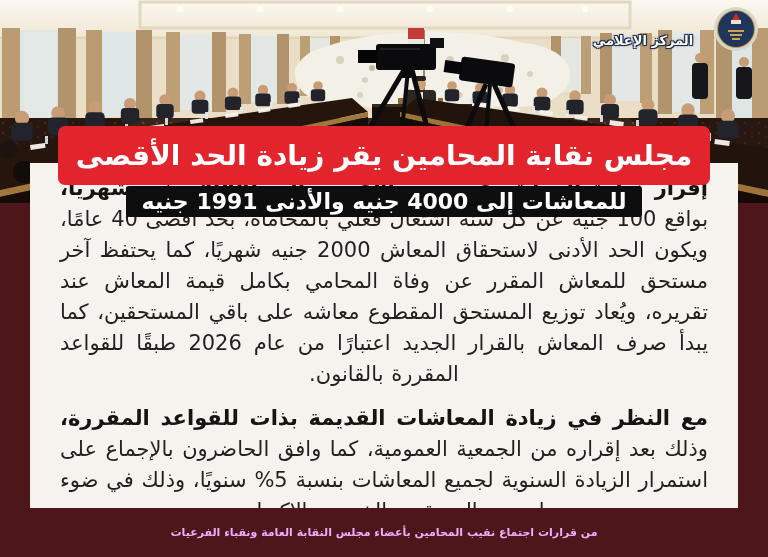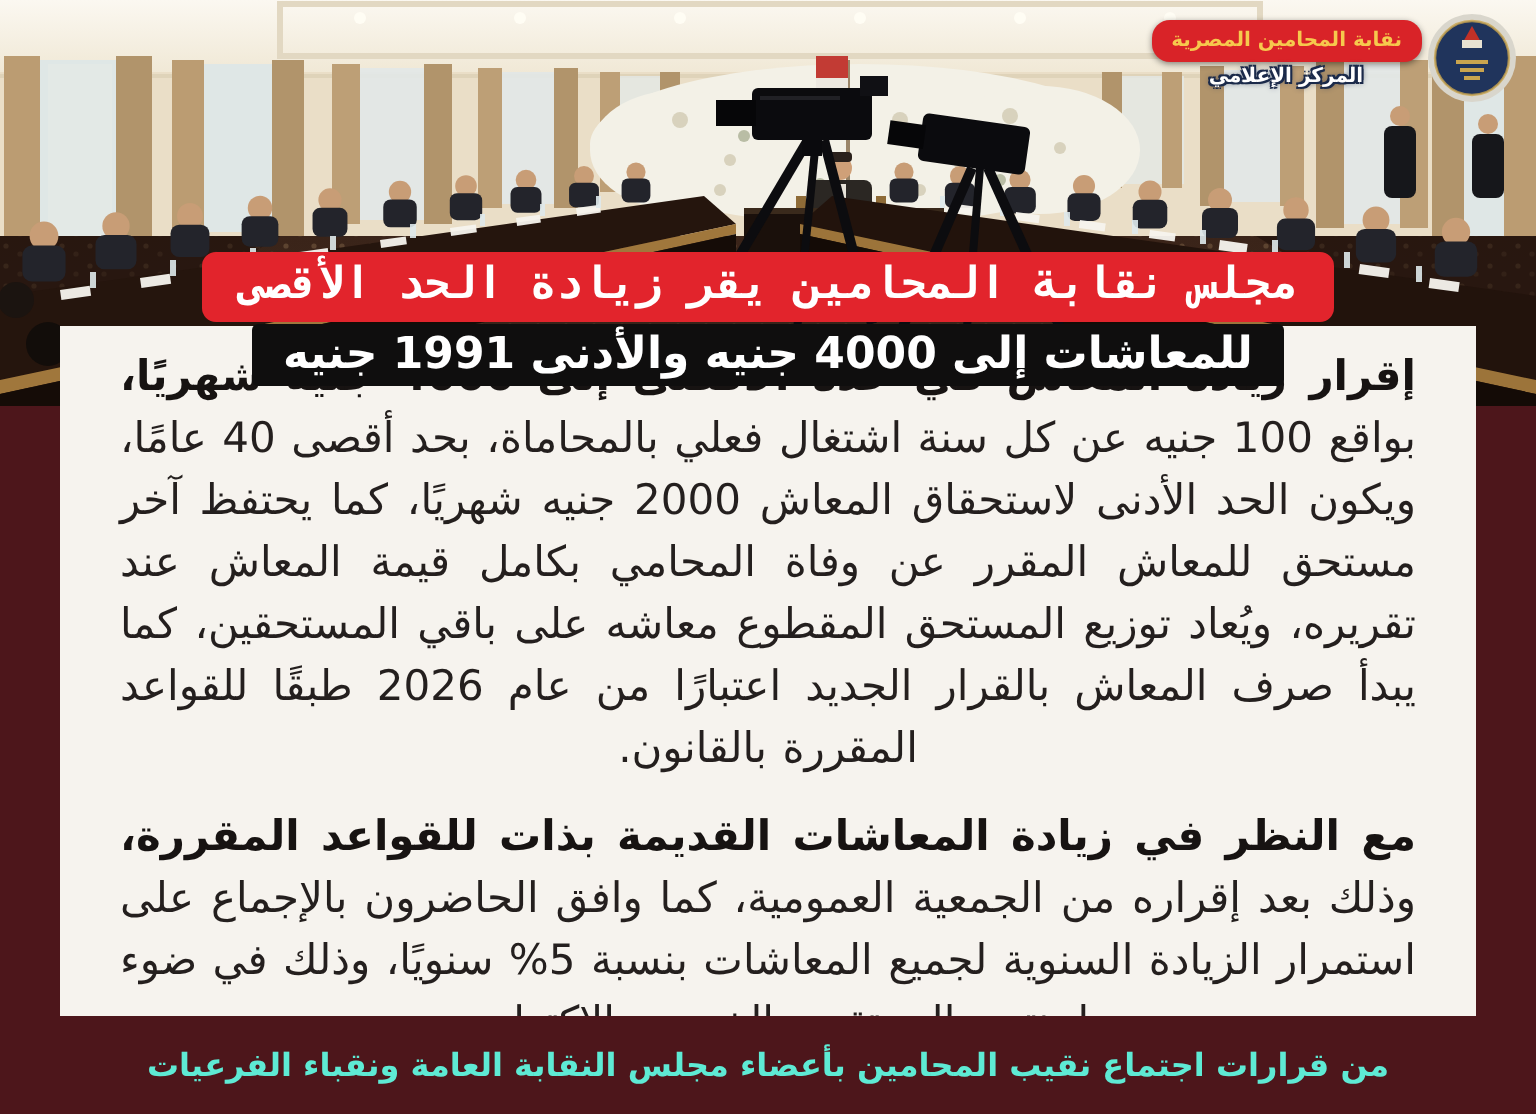--- a/index.html
+++ b/index.html
@@ -14,31 +14,31 @@
   
   .logo-badge{
     position:absolute;top:10px;right:57px;z-index:6;
     background:#d92328;color:#f6c94d;
     font-size:10px;font-weight:bold;line-height:15px;
     padding:3px 10px;border-radius:9px;white-space:nowrap;
     direction:rtl;box-shadow:0 1px 3px rgba(0,0,0,.45);
   }
   .logo-subtitle{
     position:absolute;top:33px;right:70px;z-index:6;width:110px;text-align:center;
-    color:#ffffff;font-size:10px;font-weight:bold;direction:rtl;
+    color:#ffffff;font-size:13px;font-weight:bold;direction:rtl;
     text-shadow:1px 1px 0 #1b2a4a,-1px 1px 0 #1b2a4a,1px -1px 0 #1b2a4a,-1px -1px 0 #1b2a4a,0 0 3px #1b2a4a;
   }
   .emblem{position:absolute;top:6px;right:9px;width:46px;height:46px;z-index:6;}
   
   .headline{position:absolute;top:126px;left:0;width:768px;text-align:center;z-index:4;}
   .hl-row{line-height:0;}
   .hl1{
     display:inline-block;background:#e2242c;color:#ffffff;
-    font-size:22px;font-weight:bold;line-height:27px;
-    padding:4px 18px;border-radius:7px;direction:rtl;white-space:nowrap;font-family:Liberation Mono, monospace;
+    font-size:28px;font-weight:bold;line-height:27px;
+    padding:16px 18px;border-radius:7px;direction:rtl;white-space:nowrap;
   }
   .hl2{
     display:inline-block;background:#0f0e0e;color:#ffffff;
     font-size:22px;font-weight:bold;line-height:25px;
     padding:3px 16px;border-radius:3px;margin-top:1px;direction:rtl;white-space:nowrap;
   }
   
   .card{
     position:absolute;top:163px;left:30px;width:708px;height:345px;z-index:2;
     background:#f6f3ee;box-sizing:border-box;
@@ -49,21 +49,21 @@
     direction:rtl;text-align:justify;text-align-last:center;
     font-size:21px;line-height:31px;color:#241f1e;margin:0;word-spacing:1px;
   }
   .bt b{font-weight:bold;color:#171312;}
   
   .footer{
     position:absolute;top:508px;left:0;width:768px;height:49px;z-index:2;
     display:flex;align-items:center;justify-content:center;
   }
   .footer-text{
-    color:#5eead4;font-size:16px;font-weight:bold;direction:rtl;white-space:nowrap;
+    color:#f0abfc;font-size:11px;font-weight:bold;direction:rtl;white-space:nowrap;
   }
 </style>
 </head>
 <body>
 
 <div class="frame">
 
   <div class="photo">
     <svg viewBox="0 0 768 203" width="768" height="203" xmlns="http://www.w3.org/2000/svg">
       <defs>
@@ -266,21 +266,20 @@
       <path d="M486 84 L446 176" stroke="#0c0c0f" stroke-width="5"></path>
       <path d="M494 84 L532 168" stroke="#0c0c0f" stroke-width="5"></path>
       <path d="M490 84 L482 182" stroke="#0c0c0f" stroke-width="4"></path>
       <g transform="rotate(8 487 72)">
         <rect x="460" y="60" width="54" height="24" rx="3" fill="#0b0b0e"></rect>
         <rect x="444" y="66" width="18" height="12" fill="#060608"></rect>
       </g>
     </svg>
   </div>
 
-  <div class="logo-badge">نقابة المحامين المصرية</div>
   <div class="logo-subtitle">المركز الإعلامي</div>
   <div class="emblem">
     <svg viewBox="0 0 46 46" width="46" height="46" xmlns="http://www.w3.org/2000/svg">
       <circle cx="23" cy="23" r="22" fill="#d9d6cc"></circle>
       <circle cx="23" cy="23" r="18.5" fill="#20345c"></circle>
       <circle cx="23" cy="23" r="18.5" fill="none" stroke="#c8a44e" stroke-width="1.2" opacity=".8"></circle>
       <path d="M23 7 l5 9 h-10 z" fill="#c23127"></path>
       <rect x="18" y="14" width="10" height="4" fill="#e8e2d2"></rect>
       <rect x="15" y="24" width="16" height="2" fill="#caa44e"></rect>
       <rect x="17" y="28" width="12" height="2" fill="#caa44e"></rect>

